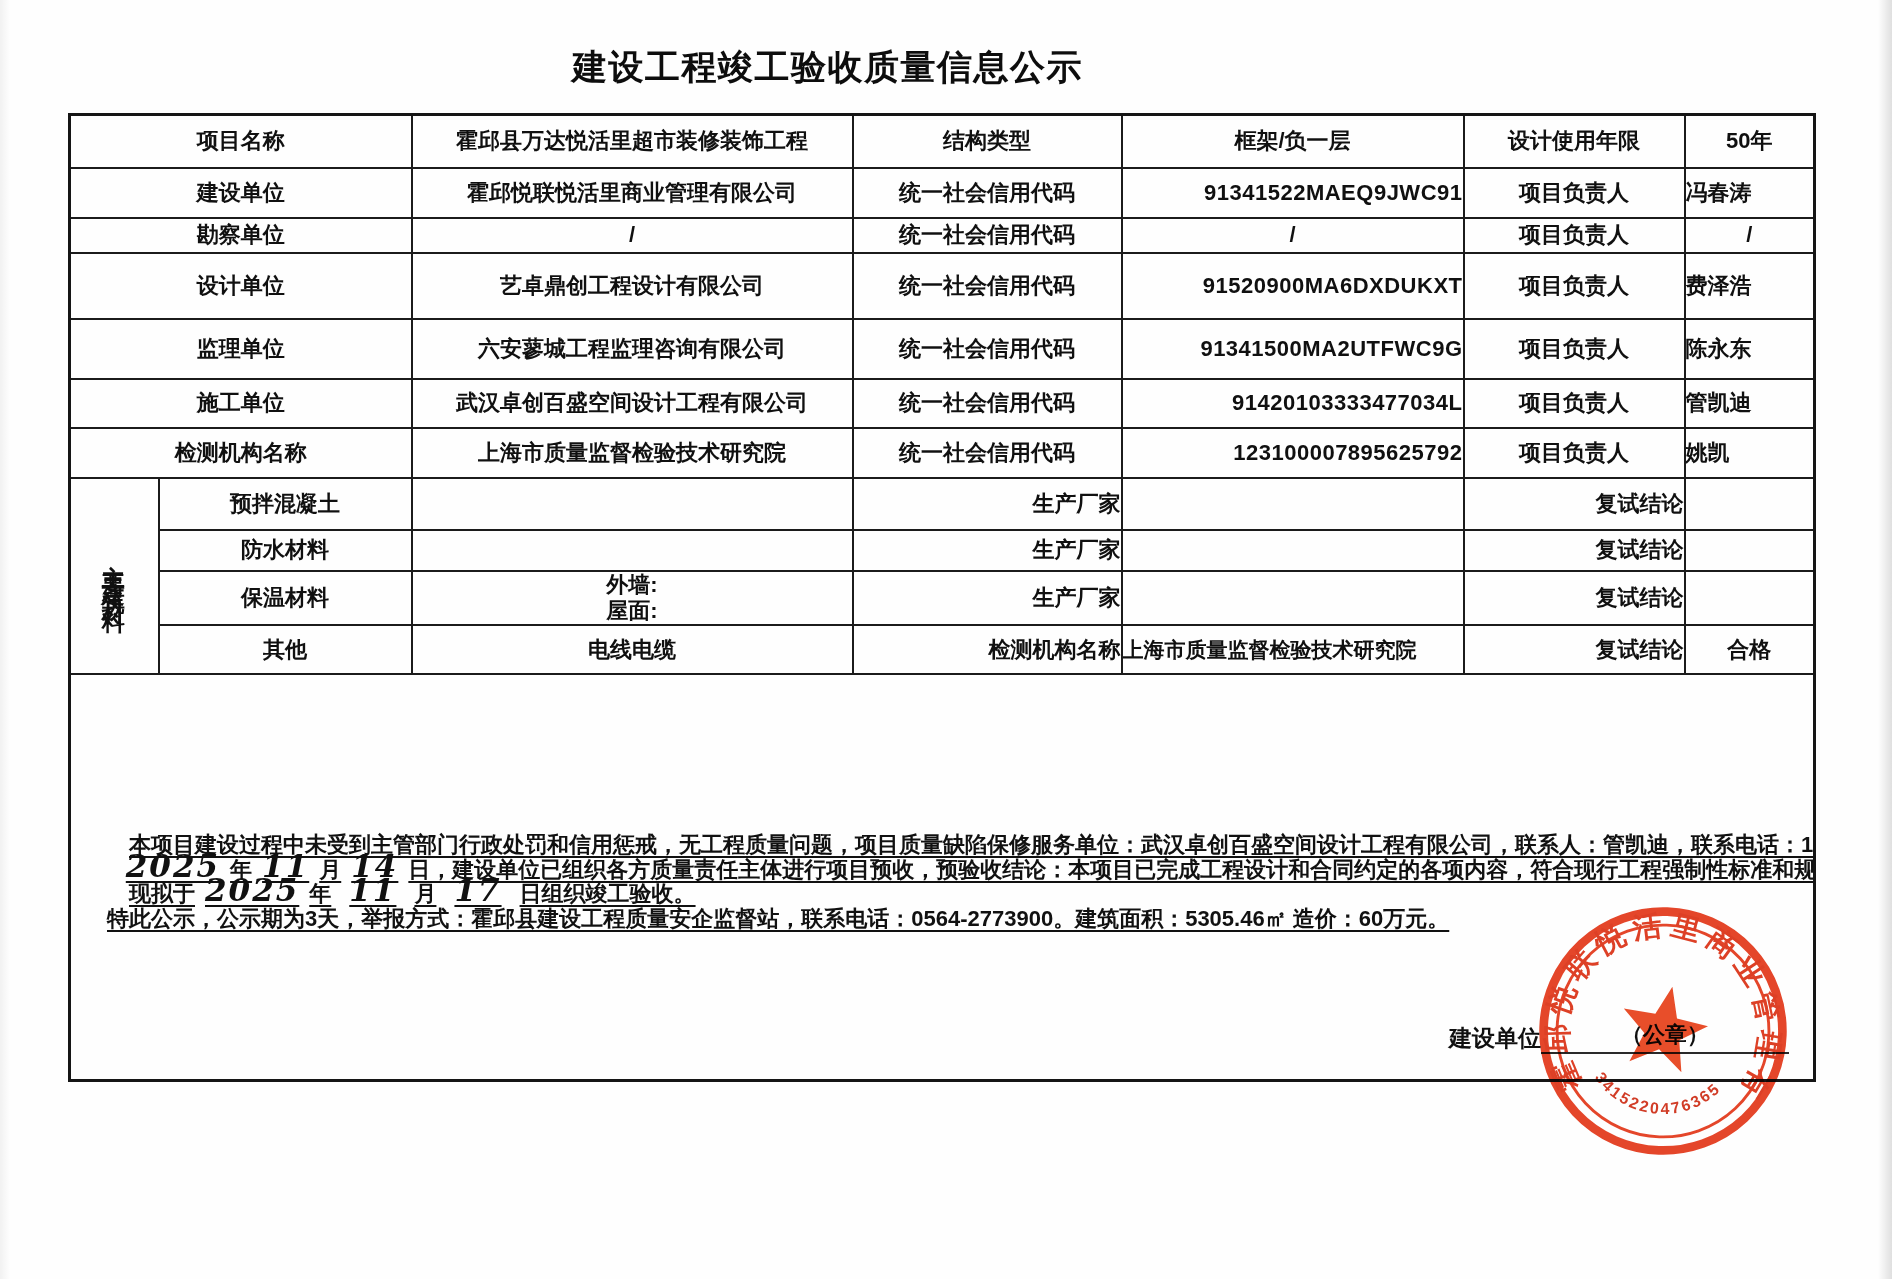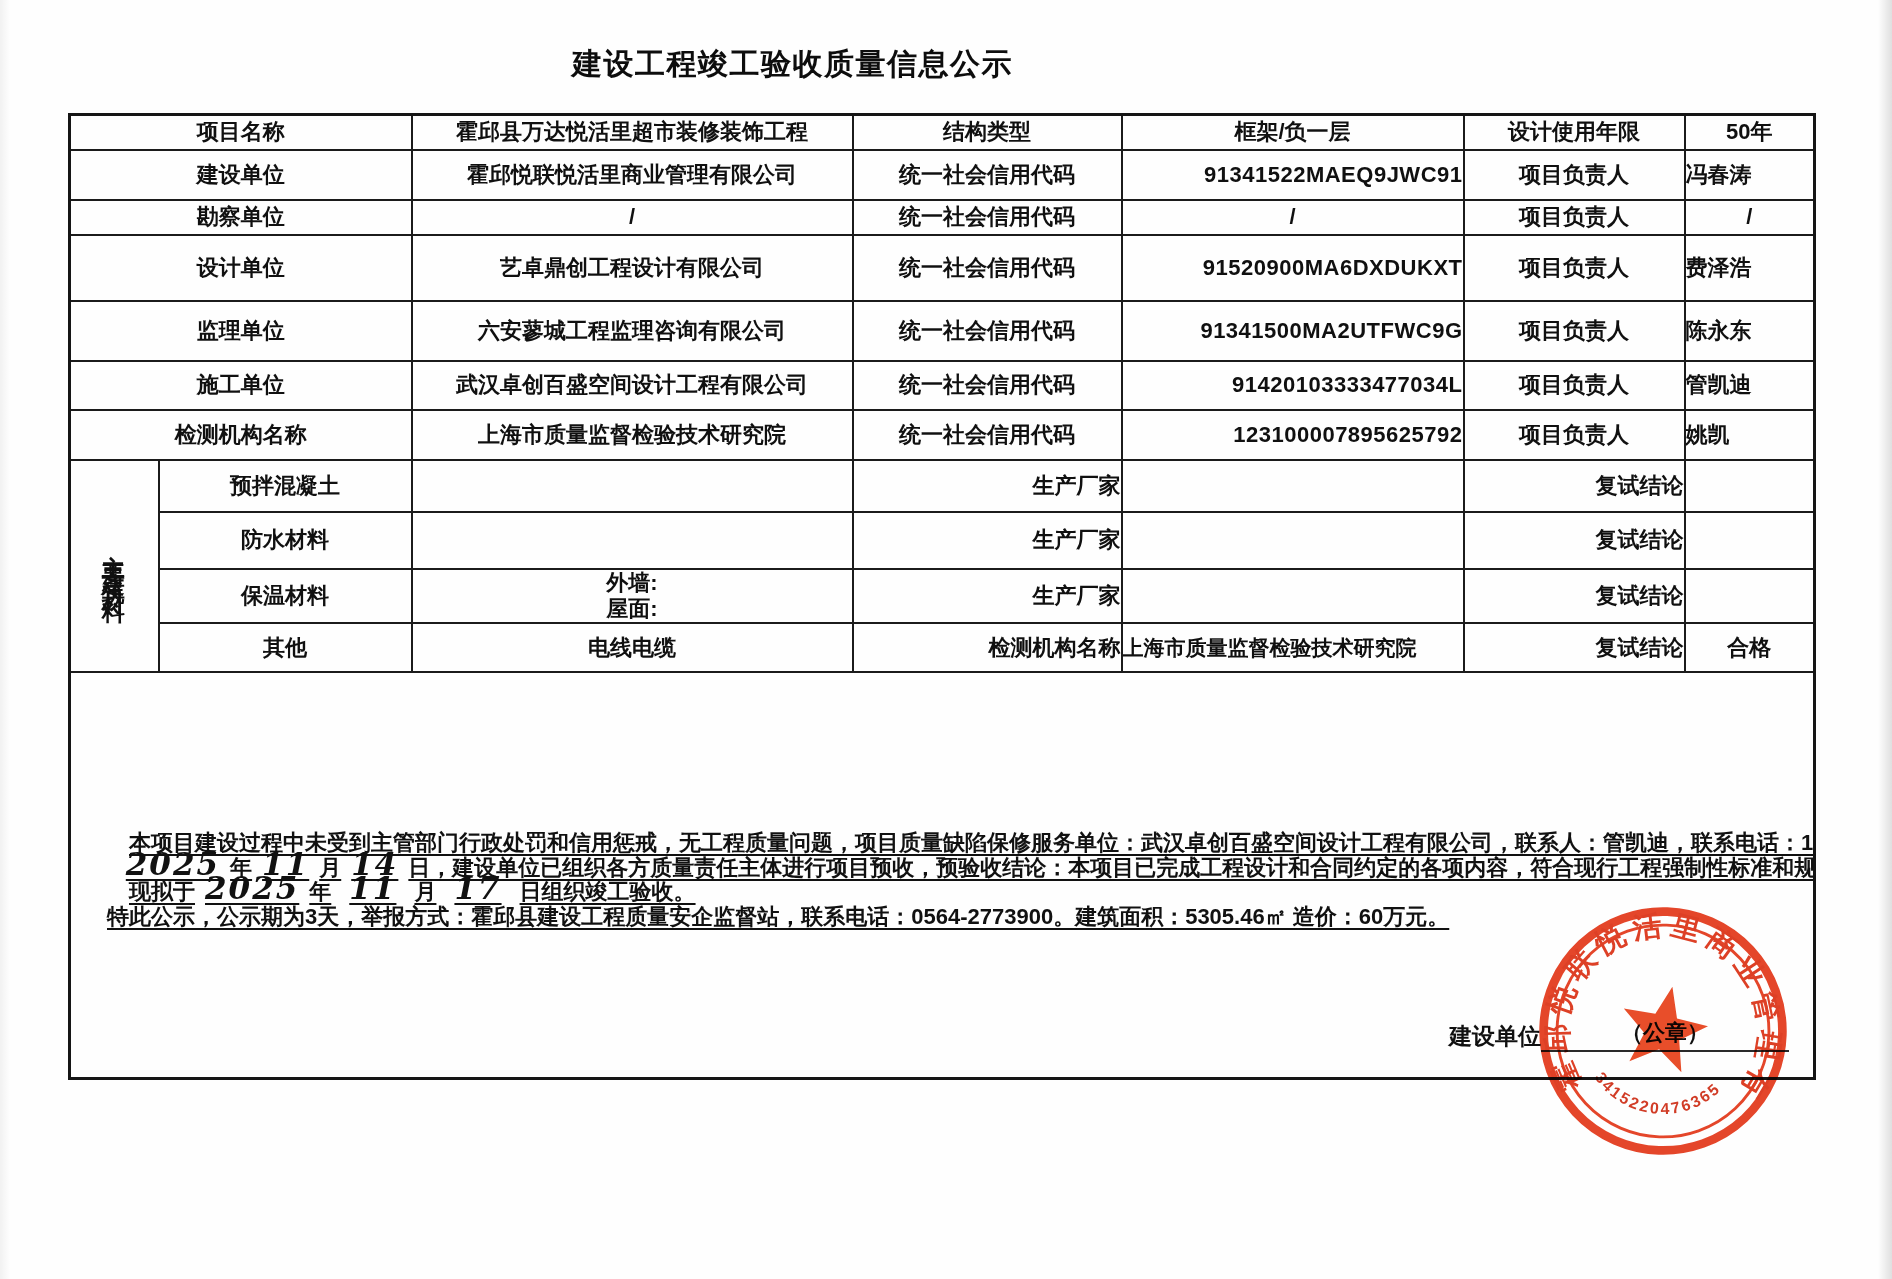--- a/index.html
+++ b/index.html
@@ -3,21 +3,21 @@
 <meta charset="utf-8">
 <style>
   html,body{margin:0;padding:0;background:#ffffff;}
   .page{position:relative;width:1892px;height:1279px;background:#fefefe;overflow:hidden;
         font-family:"Liberation Sans","DejaVu Sans",sans-serif;color:#141414;}
   .scan-edge-right{position:absolute;right:0;top:0;width:14px;height:100%;
         background:linear-gradient(to right,rgba(0,0,0,0),rgba(0,0,0,.12));}
   .scan-edge-left{position:absolute;left:0;top:0;width:10px;height:100%;
         background:linear-gradient(to left,rgba(0,0,0,0),rgba(0,0,0,.05));}
 
-  .doc-title{position:absolute;left:572px;top:44px;font-size:30px;font-weight:bold;
+  .doc-title{position:absolute;left:572px;top:44px;font-size:35px;font-weight:bold;
         letter-spacing:1.5px;color:#0d0d0d;}
 
   table.main{position:absolute;left:68px;top:113px;width:1745px;height:952px;
         border-collapse:collapse;table-layout:fixed;}
   table.main td{border:2px solid #1b1b1b;padding:0;vertical-align:middle;
         font-size:22px;font-weight:bold;overflow:hidden;white-space:nowrap;color:#101010;}
   table.main{border:3px solid #151515;}
 
   td.c-center{text-align:center;}
   td.c-code{text-align:right;padding-left:10px;font-family:"Liberation Sans","DejaVu Sans",sans-serif;
@@ -67,21 +67,21 @@
     <colgroup>
       <col style="width:89px">
         <col style="width:253px">
         <col style="width:441px">
       <col style="width:269px">
         <col style="width:342px">
         <col style="width:221px">
         <col style="width:130px">
     </colgroup>
     <tbody>
-      <tr style="height:35px">
+      <tr style="height:53px">
         <td colspan="2" class="c-center">项目名称</td>
         <td class="c-center">霍邱县万达悦活里超市装修装饰工程</td>
         <td class="c-center">结构类型</td>
         <td class="c-center">框架/负一层</td>
         <td class="c-center">设计使用年限</td>
         <td class="c-center">50年</td>
       </tr>
       <tr style="height:50px">
         <td colspan="2" class="c-center">建设单位</td>
         <td class="c-center">霍邱悦联悦活里商业管理有限公司</td>
@@ -135,21 +135,21 @@
         <td rowspan="4" class="v-head">
           <span class="v-text">主要建筑材料</span>
         </td>
         <td class="c-center">预拌混凝土</td>
         <td></td>
         <td class="c-keyleft">生产厂家</td>
         <td></td>
         <td class="c-keyleft">复试结论</td>
         <td></td>
       </tr>
-      <tr style="height:57px">
+      <tr style="height:41px">
         <td class="c-center">防水材料</td>
         <td></td>
         <td class="c-keyleft">生产厂家</td>
         <td></td>
         <td class="c-keyleft">复试结论</td>
         <td></td>
       </tr>
       <tr style="height:53px">
         <td class="c-center">保温材料</td>
         <td class="c-matval">

